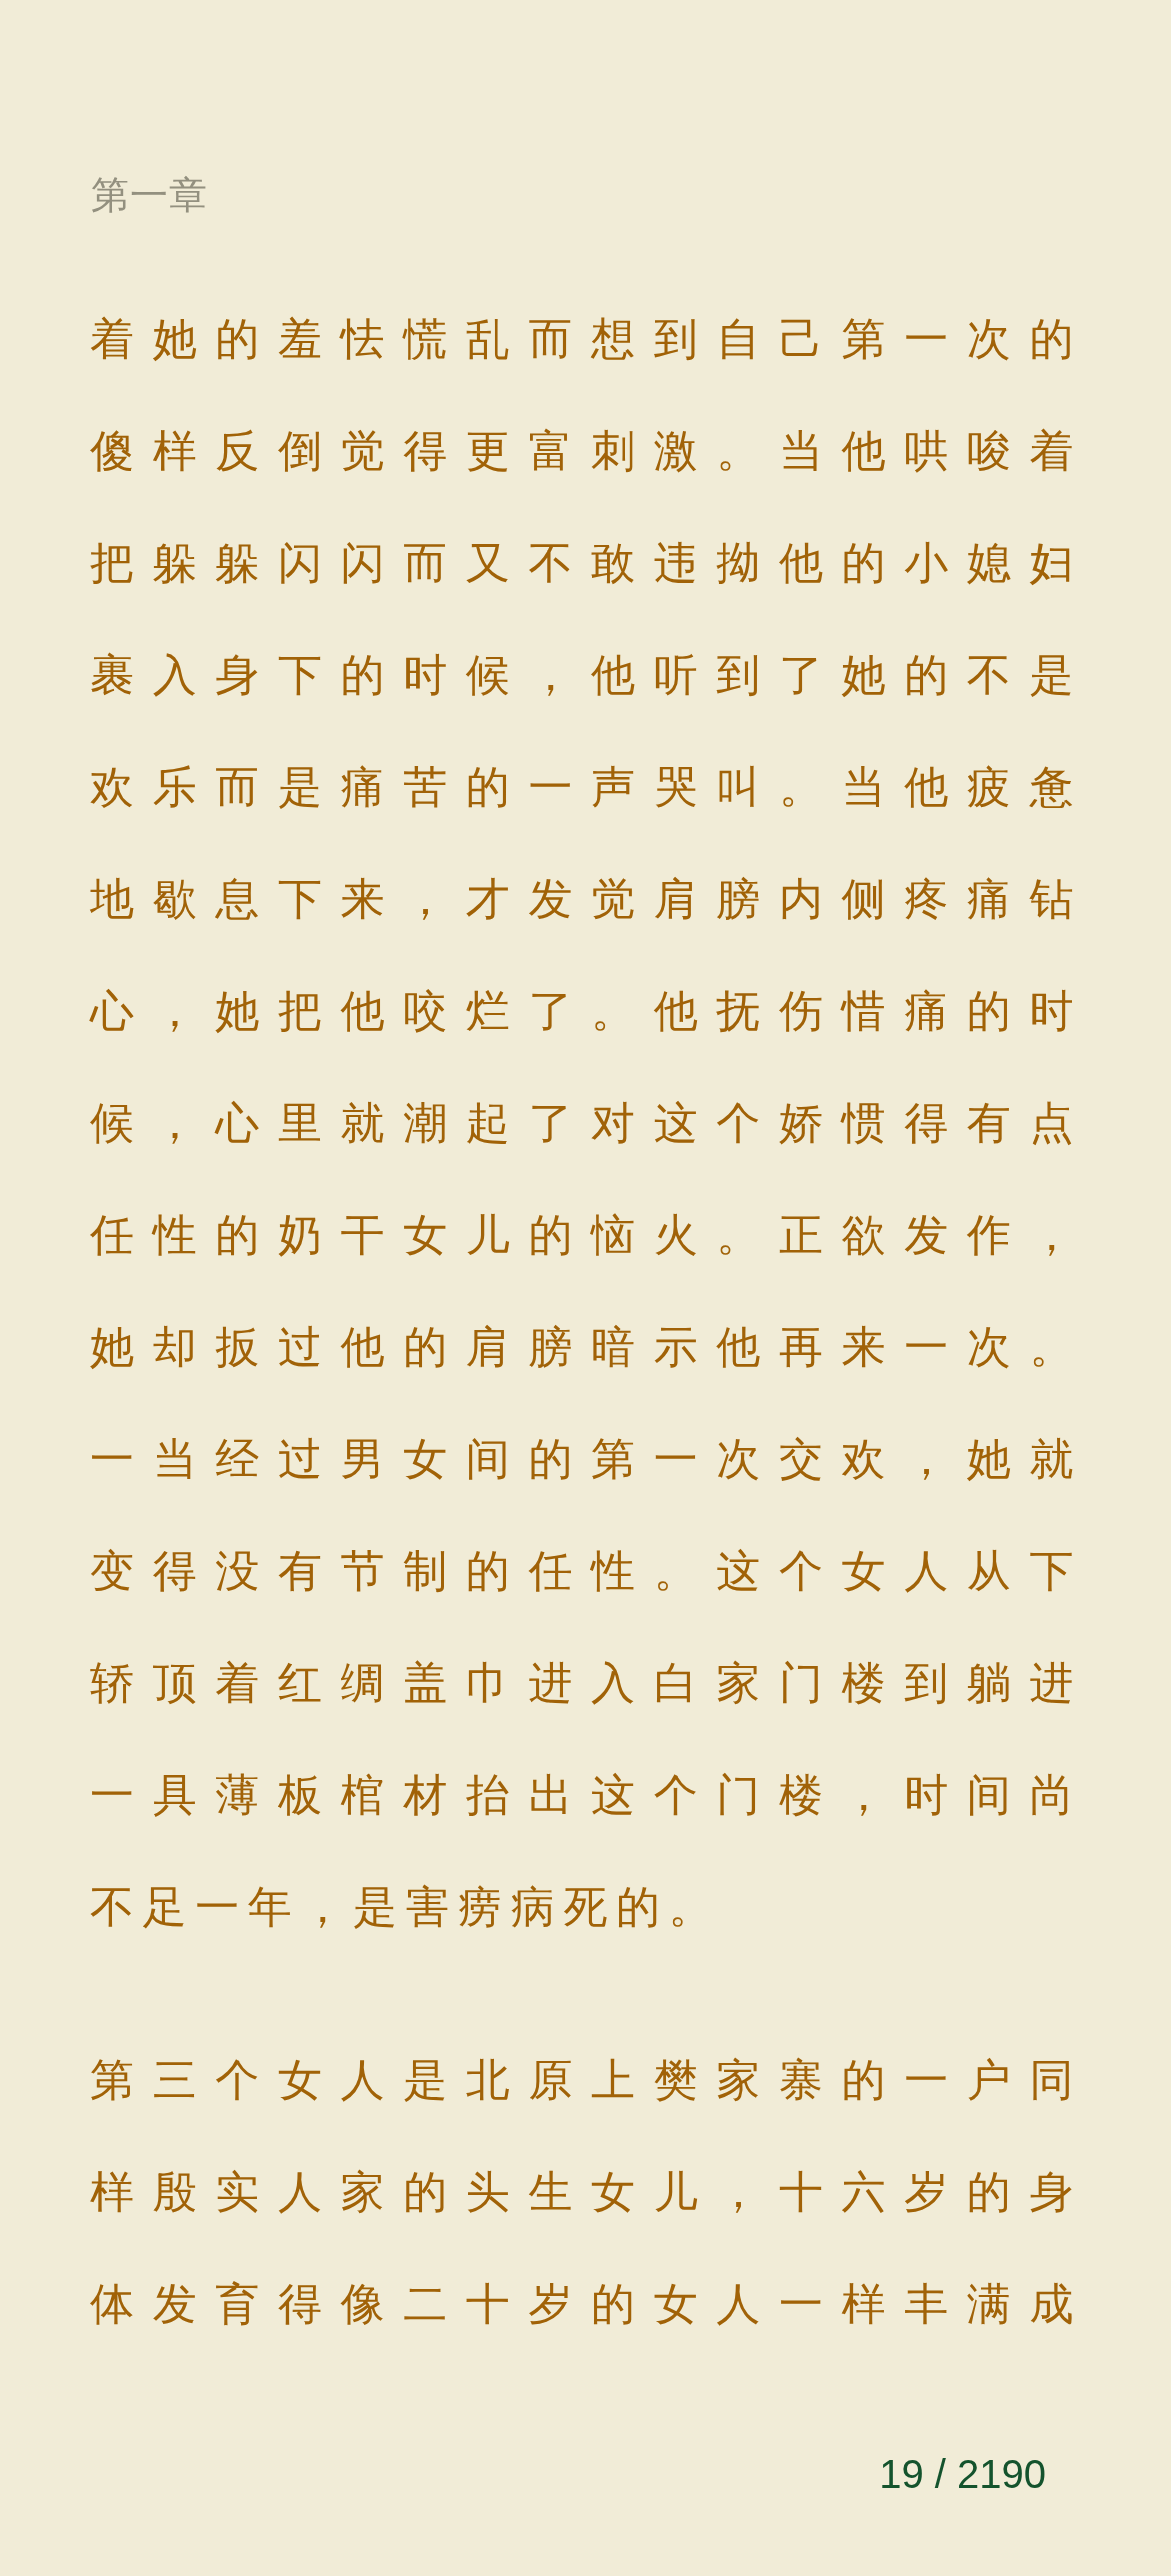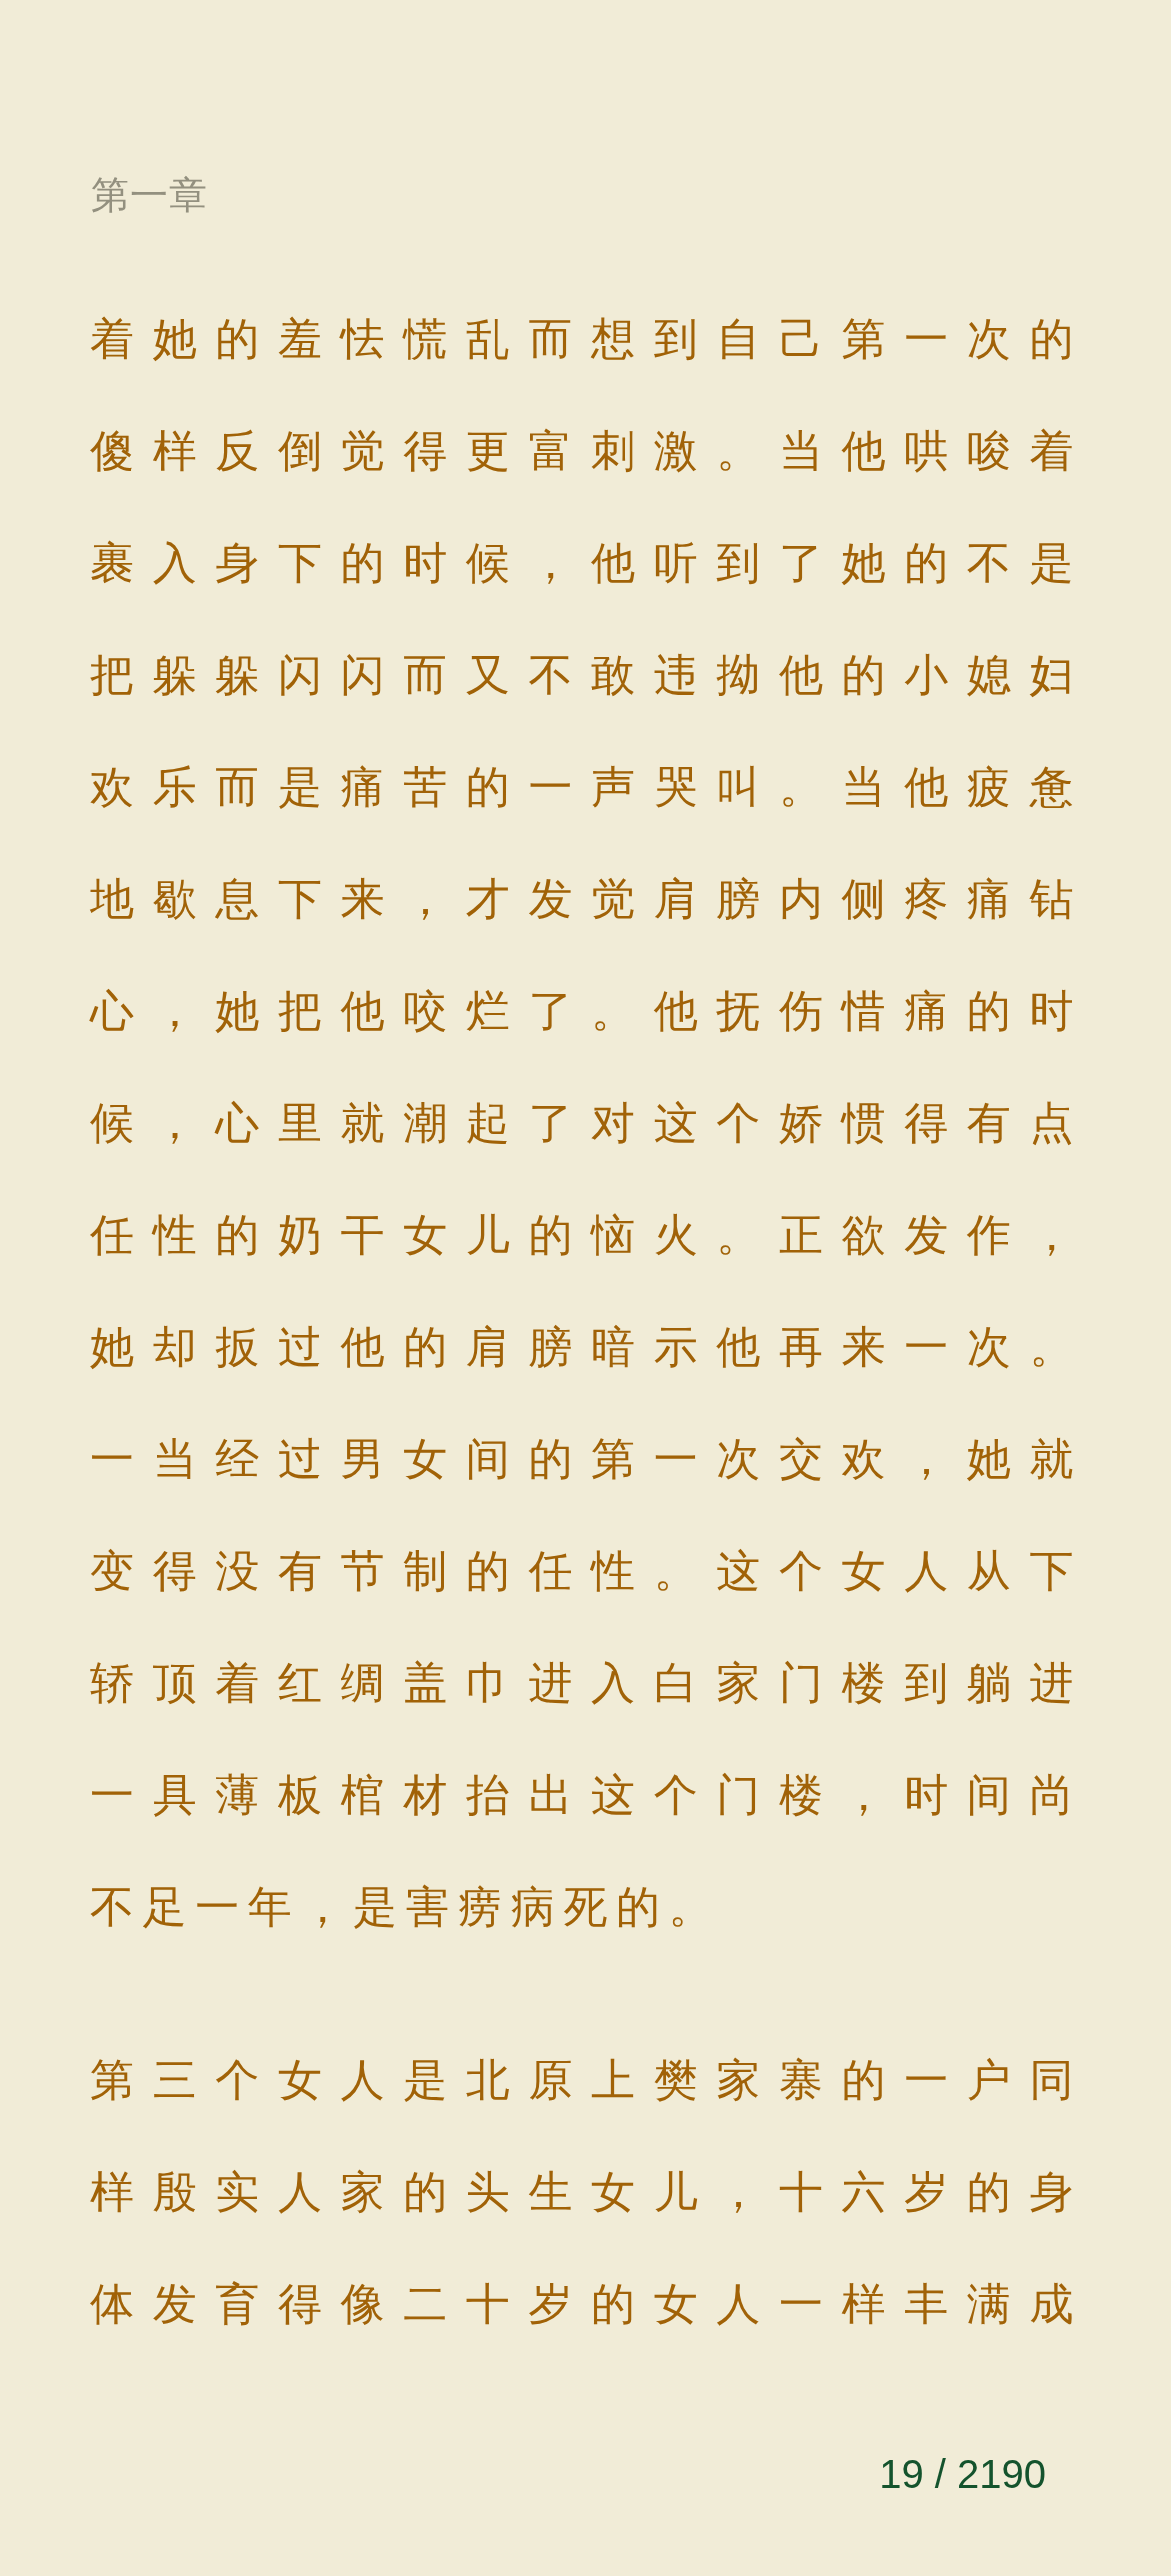--- a/index.html
+++ b/index.html
@@ -60,22 +60,22 @@
 </head>
 <body>
 
 <div class="page">
   <div class="chapter">第一章</div>
 
   <div class="body-text" id="body-text">
       <div class="para">
         <div class="bodyline">着她的羞怯慌乱而想到自己第一次的</div>
         <div class="bodyline">傻样反倒觉得更富刺激。当他哄唆着</div>
+        <div class="bodyline">把躲躲闪闪而又不敢违拗他的小媳妇</div>
         <div class="bodyline">裹入身下的时候，他听到了她的不是</div>
-        <div class="bodyline">把躲躲闪闪而又不敢违拗他的小媳妇</div>
         <div class="bodyline">欢乐而是痛苦的一声哭叫。当他疲惫</div>
         <div class="bodyline">地歇息下来，才发觉肩膀内侧疼痛钻</div>
         <div class="bodyline">心，她把他咬烂了。他抚伤惜痛的时</div>
         <div class="bodyline">候，心里就潮起了对这个娇惯得有点</div>
         <div class="bodyline">任性的奶干女儿的恼火。正欲发作，</div>
         <div class="bodyline">她却扳过他的肩膀暗示他再来一次。</div>
         <div class="bodyline">一当经过男女间的第一次交欢，她就</div>
         <div class="bodyline">变得没有节制的任性。这个女人从下</div>
         <div class="bodyline">轿顶着红绸盖巾进入白家门楼到躺进</div>
         <div class="bodyline">一具薄板棺材抬出这个门楼，时间尚</div>

